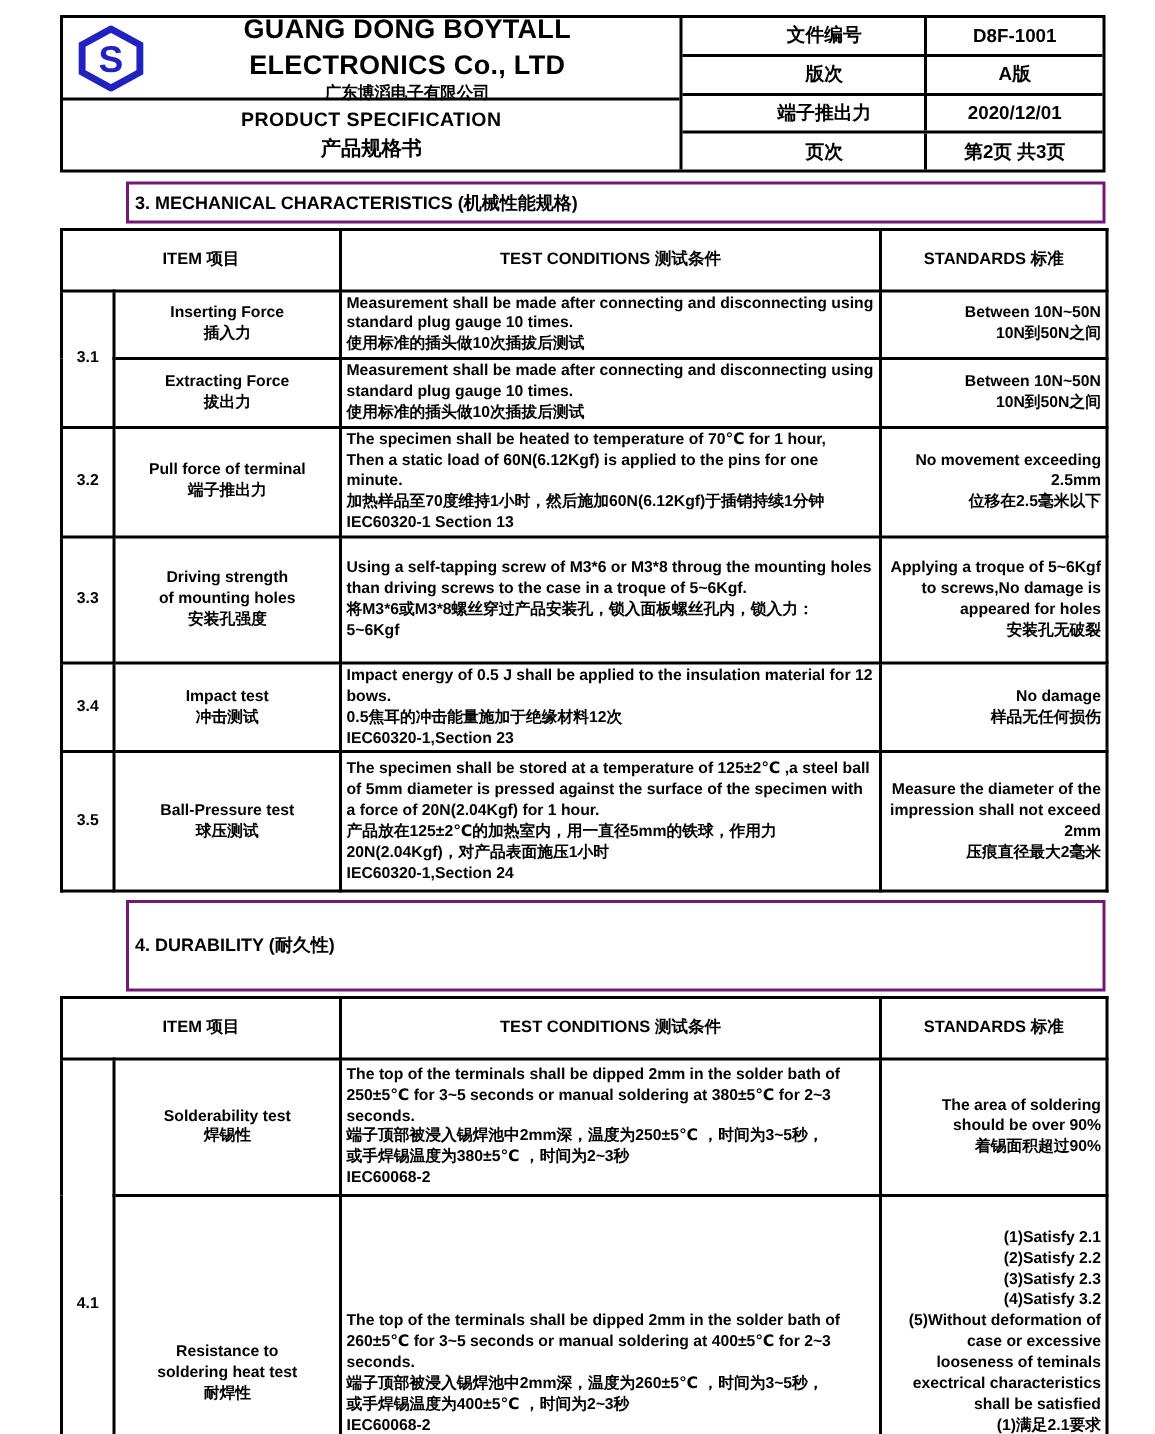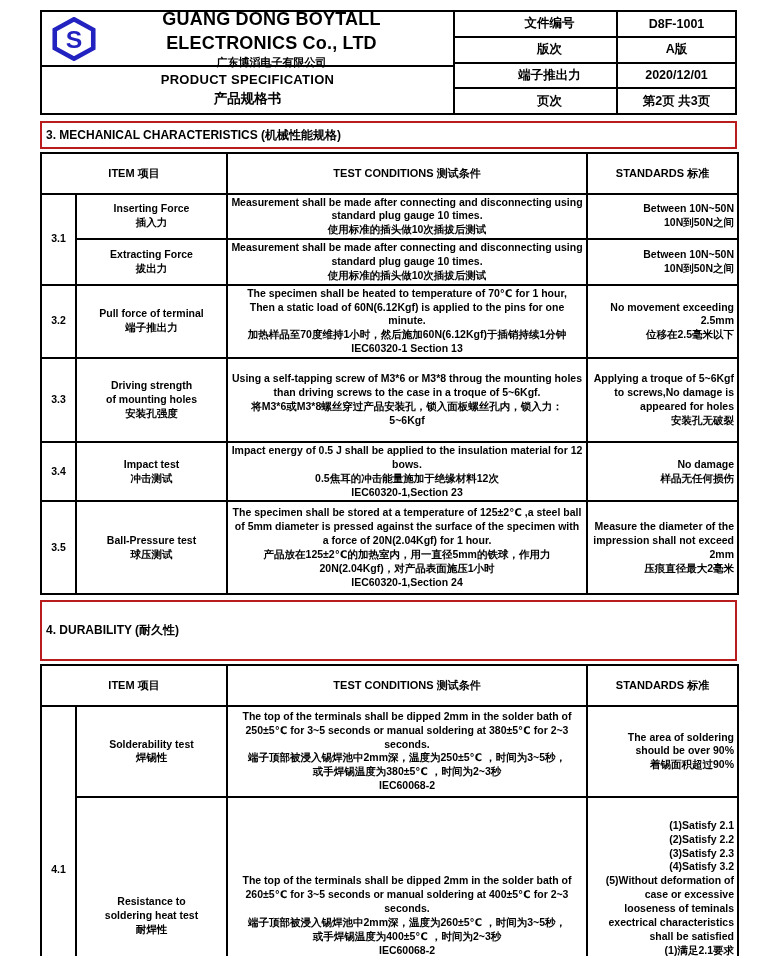--- a/index.html
+++ b/index.html
@@ -22,30 +22,30 @@
   .hdr-spec{flex:1;display:flex;flex-direction:column;align-items:center;justify-content:center;line-height:1.4;}
   .spec-en{font-size:13px;letter-spacing:.3px;}
   .spec-cn{font-size:13.5px;}
   .hdr-right{flex:1;display:flex;flex-direction:column;}
   .hdr-row{flex:1;display:flex;border-bottom:2px solid #000;padding-left:28px;}
   .hdr-row:last-child{border-bottom:none;}
   .hdr-label{width:135px;flex:none;border-right:2px solid #000;display:flex;align-items:center;justify-content:center;font-size:12.5px;box-sizing:border-box;}
   .hdr-value{flex:1;display:flex;align-items:center;justify-content:center;font-size:12.5px;}
 
   
-  .sec-title{border:2px solid #b91c1c;margin-top:6px;padding:4px 4px 3px 4px;font-size:12px;}
+  .sec-title{border:2px solid #701a75;margin-top:6px;padding:4px 4px 3px 4px;font-size:12px;margin-left:44px;}
   .sec-title.second{margin-top:5px;padding:20px 4px;}
 
   
   table.spec{border-collapse:collapse;width:697px;table-layout:fixed;margin-top:3px;border:2px solid #000;}
   table.spec td,table.spec th{border:2px solid #000;box-sizing:border-box;padding:1px 3px;font-size:10.5px;line-height:1.32;vertical-align:middle;}
   table.spec th{font-size:11px;height:20px;text-align:center;padding:12px;font-weight:bold;}
   td.num{text-align:center;font-size:11px;padding:0;margin-top:20px;}
   td.item{text-align:center;white-space:pre-wrap;font-size:10.8px;}
-  td.cond{white-space:pre-wrap;text-align:center;}
+  td.cond{white-space:pre-wrap;text-align:left;}
   td.std{white-space:pre-wrap;text-align:right;padding:1px 2px 1px 3px;}
   td.std-top{vertical-align:top;}
 </style>
 </head>
 <body>
 
 <div class="page">
 
   <div class="hdr">
     <div class="hdr-left">

